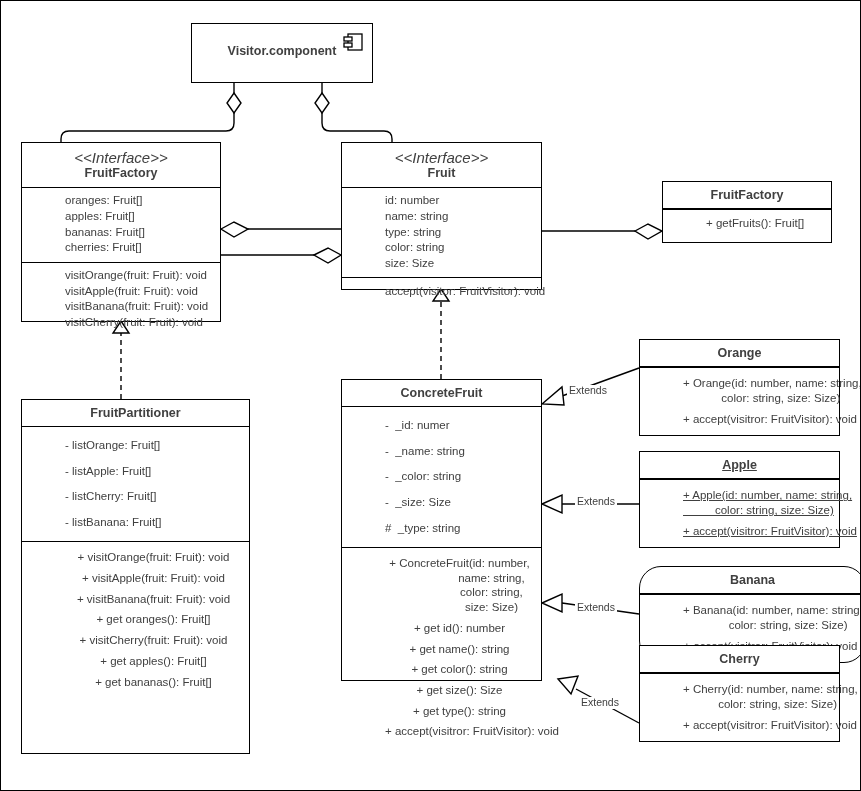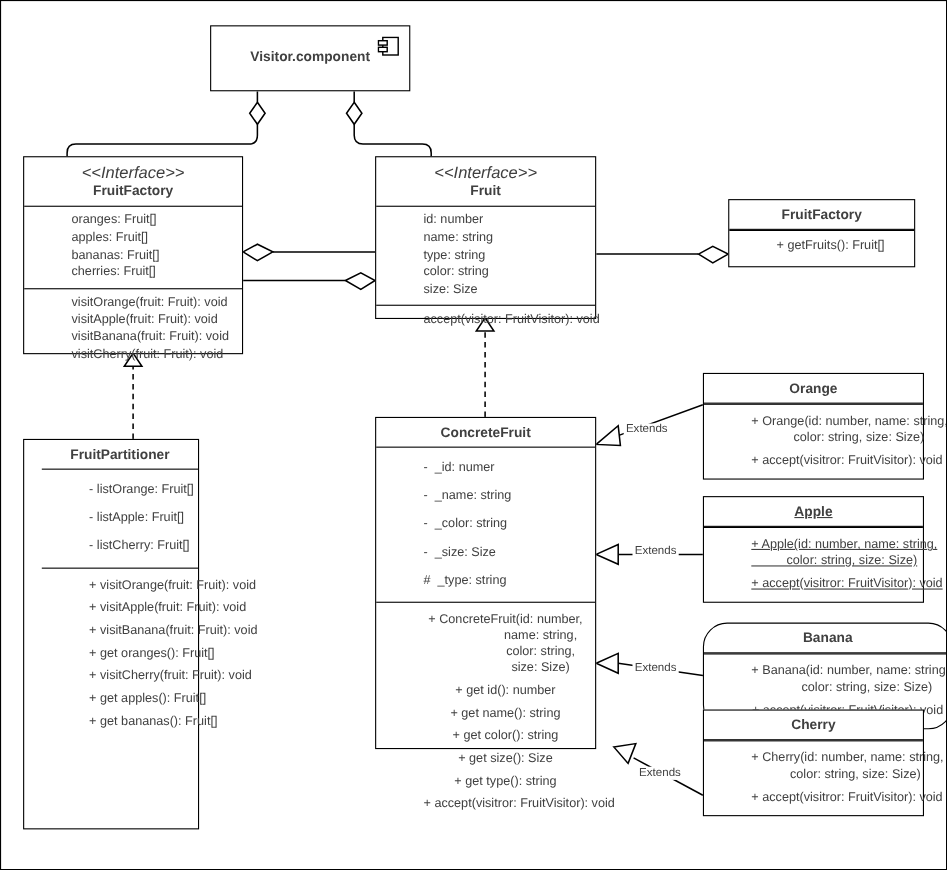--- a/index.html
+++ b/index.html
@@ -191,29 +191,30 @@
     <div class="uml-title">
       <span>FruitFactory</span>
     </div>
     <div class="uml-sep"></div>
     <div class="uml-sep" style="border-top-width:1.4px;"></div>
     <div class="uml-compartment tight">
         <div class="row">+ getFruits(): Fruit[]</div>
       </div>
   </div>
 
-  <div class="uml-box" style="left:20px; top:398px; width:160px; height:355px;padding-left:16px;">
+  <div class="uml-box" style="left:20px; top:398px; width:229px; height:355px;">
     <div class="uml-title">
       <span>FruitPartitioner</span>
     </div>
     <div class="uml-sep"></div>
     <div class="uml-compartment spaced">
         <div class="row">- listOrange: Fruit[]</div>
         <div class="row">- listApple: Fruit[]</div>
         <div class="row">- listCherry: Fruit[]</div>
+        <div class="row">- listBanana: Fruit[]</div>
       </div>
     <div class="uml-sep"></div>
     <div class="uml-compartment semi">
         <div class="row">+ visitOrange(fruit: Fruit): void</div>
         <div class="row">+ visitApple(fruit: Fruit): void</div>
         <div class="row">+ visitBanana(fruit: Fruit): void</div>
         <div class="row">+ get oranges(): Fruit[]</div>
         <div class="row">+ visitCherry(fruit: Fruit): void</div>
         <div class="row">+ get apples(): Fruit[]</div>
         <div class="row">+ get bananas(): Fruit[]</div>

